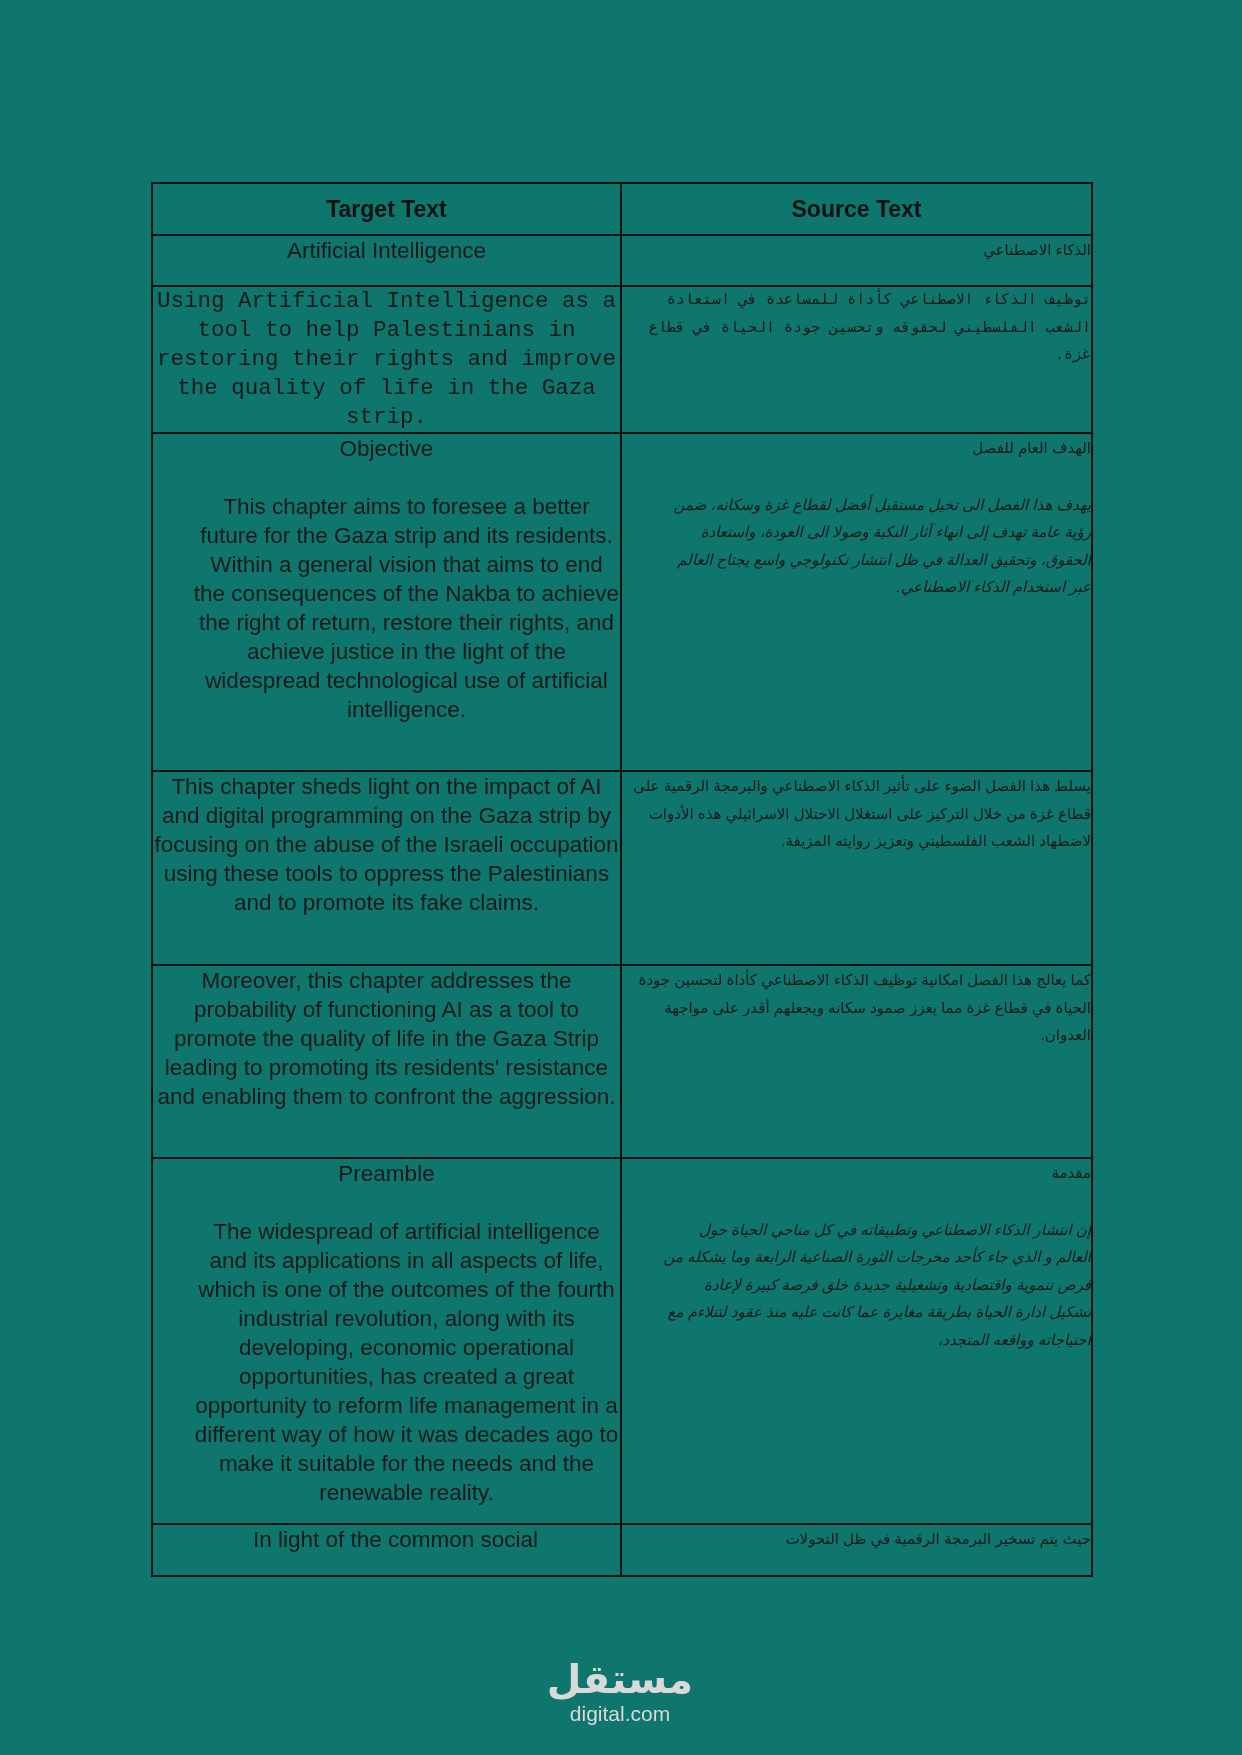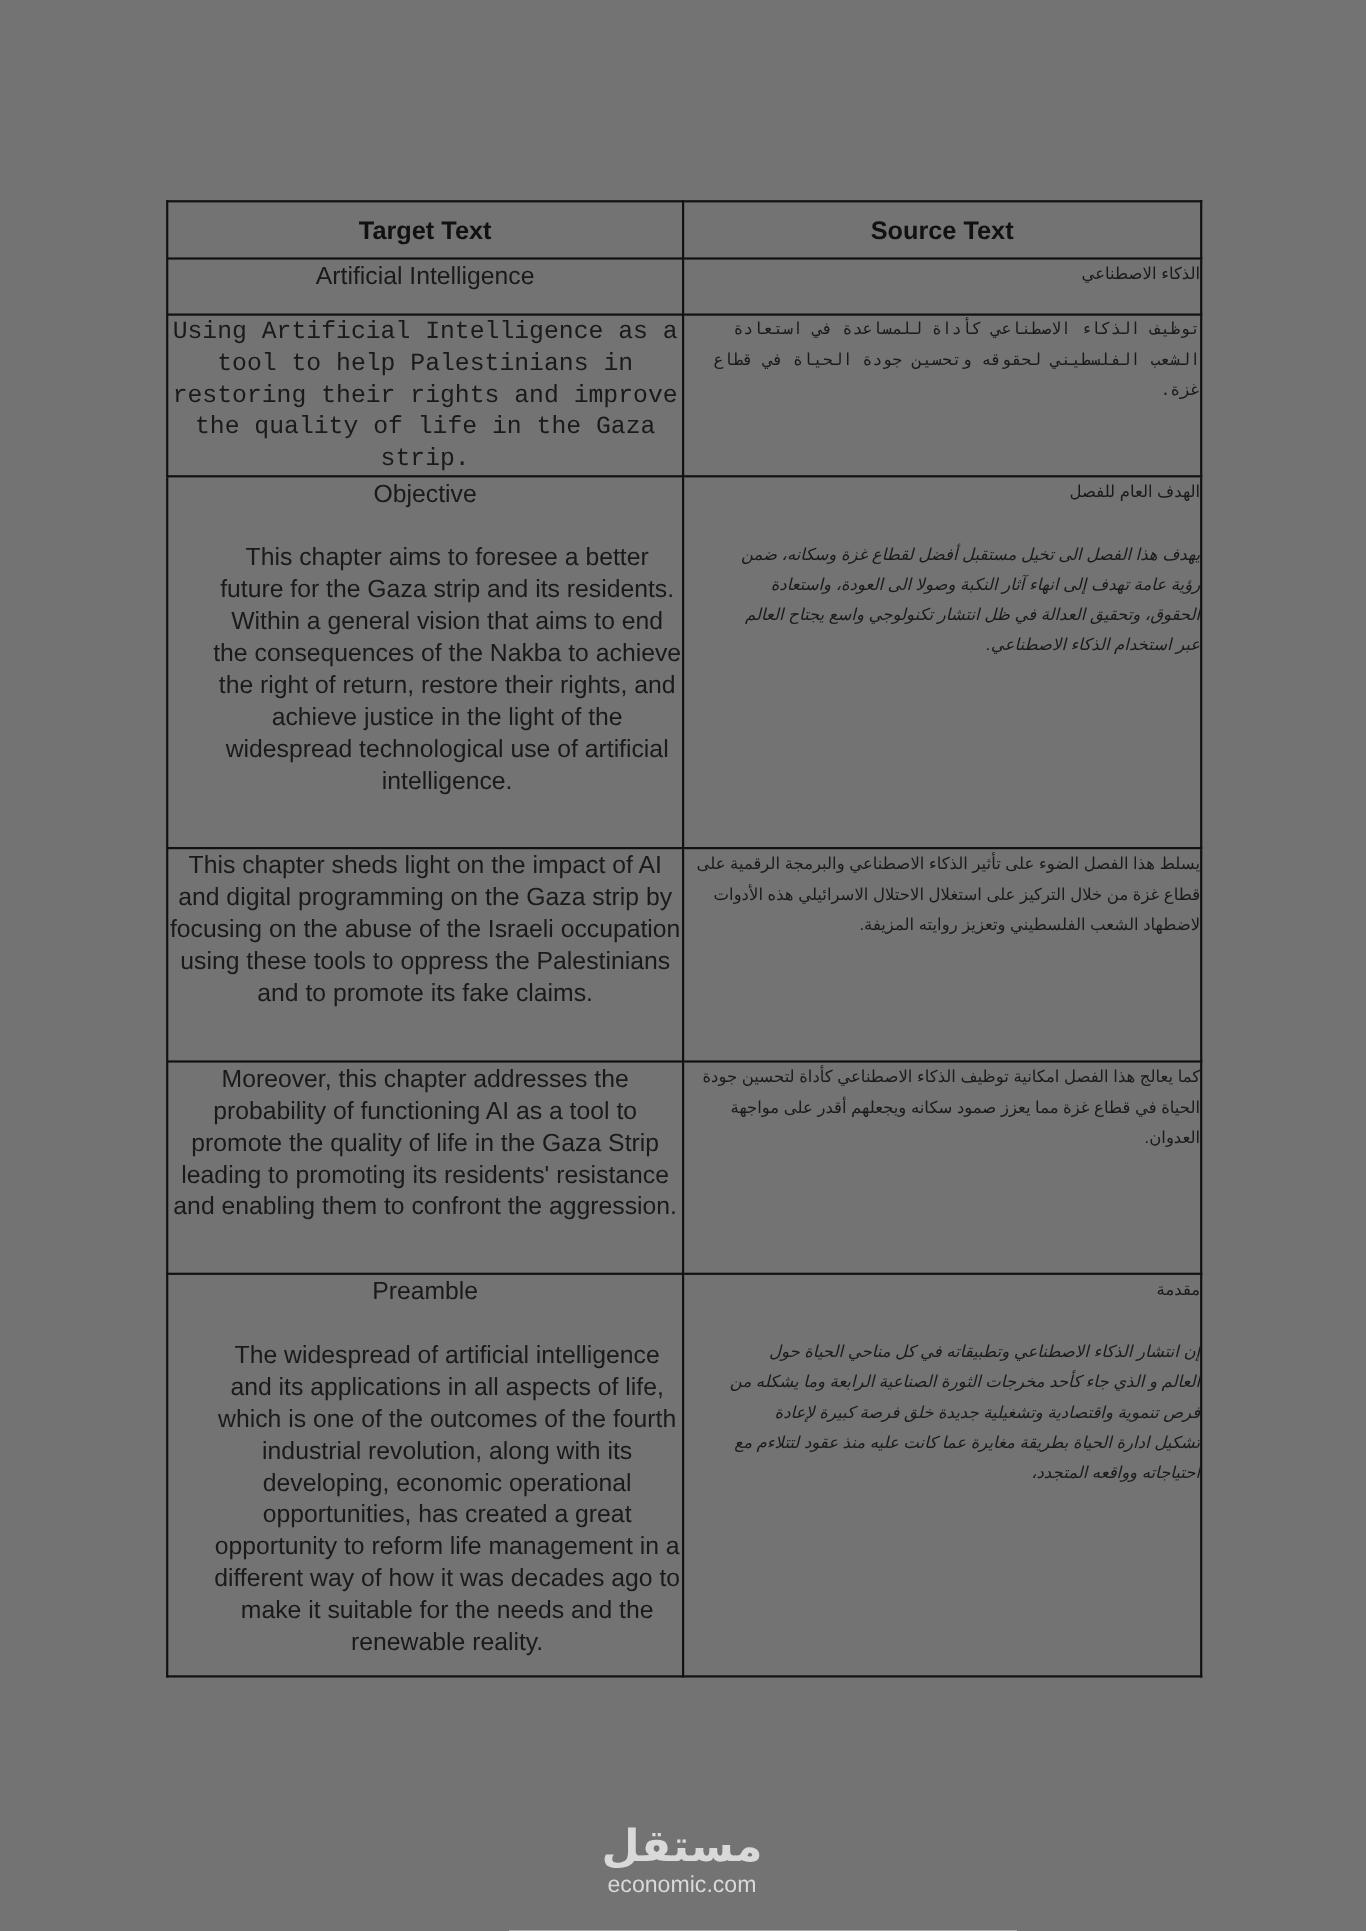--- a/index.html
+++ b/index.html
@@ -12,21 +12,21 @@
       height: 1755px;
       position: relative;
       overflow: hidden;
       font-family: "Liberation Sans", "DejaVu Sans", sans-serif;
       color: #1a1a1a;
     }
     .page {
       position: absolute;
       left: 0; top: 0;
       width: 1242px; height: 1755px;
-      background: #737373;
+      background: #0f766e;
     }
     table.translation {
       position: absolute;
       left: 151px;
       top: 182px;
       width: 940px;
       border-collapse: collapse;
       table-layout: fixed;
     }
     table.translation col.c-target { width: 469px; }
@@ -157,21 +157,29 @@
       <tr class="r6">
         <td class="en">
           <div class="para">Preamble</div>
           <div class="para">The widespread of artificial intelligence and its applications in all aspects of life, which is one of the outcomes of the fourth industrial revolution, along with its developing, economic operational opportunities, has created a great opportunity to reform life management in a different way of how it was decades ago to make it suitable for the needs and the renewable reality.</div>
         </td>
         <td class="ar">
           <div class="para">مقدمة</div>
           <div class="para">إن انتشار  الذكاء الاصطناعي وتطبيقاته في كل مناحي الحياة حول العالم و الذي جاء  كأحد مخرجات  الثورة الصناعية الرابعة وما يشكله من فرص تنموية واقتصادية وتشغيلية جديدة خلق فرصة كبيرة لإعادة تشكيل  ادارة الحياة  بطريقة مغايرة عما كانت عليه منذ عقود لتتلاءم مع احتياجاته وواقعه المتجدد،</div>
         </td>
       </tr>
+      <tr class="r7">
+        <td class="en indent-1">
+          <div class="para">In light of the common social</div>
+        </td>
+        <td class="ar">
+          <div class="para">حيث يتم تسخير البرمجة الرقمية في ظل التحولات</div>
+        </td>
+      </tr>
     </tbody>
   </table>
 
   <div class="watermark">
     <div class="wm-logo">مستقل</div>
-    <div class="wm-url">economic.com</div>
+    <div class="wm-url">digital.com</div>
   </div>
 
 </div>
 
 </body></html>

